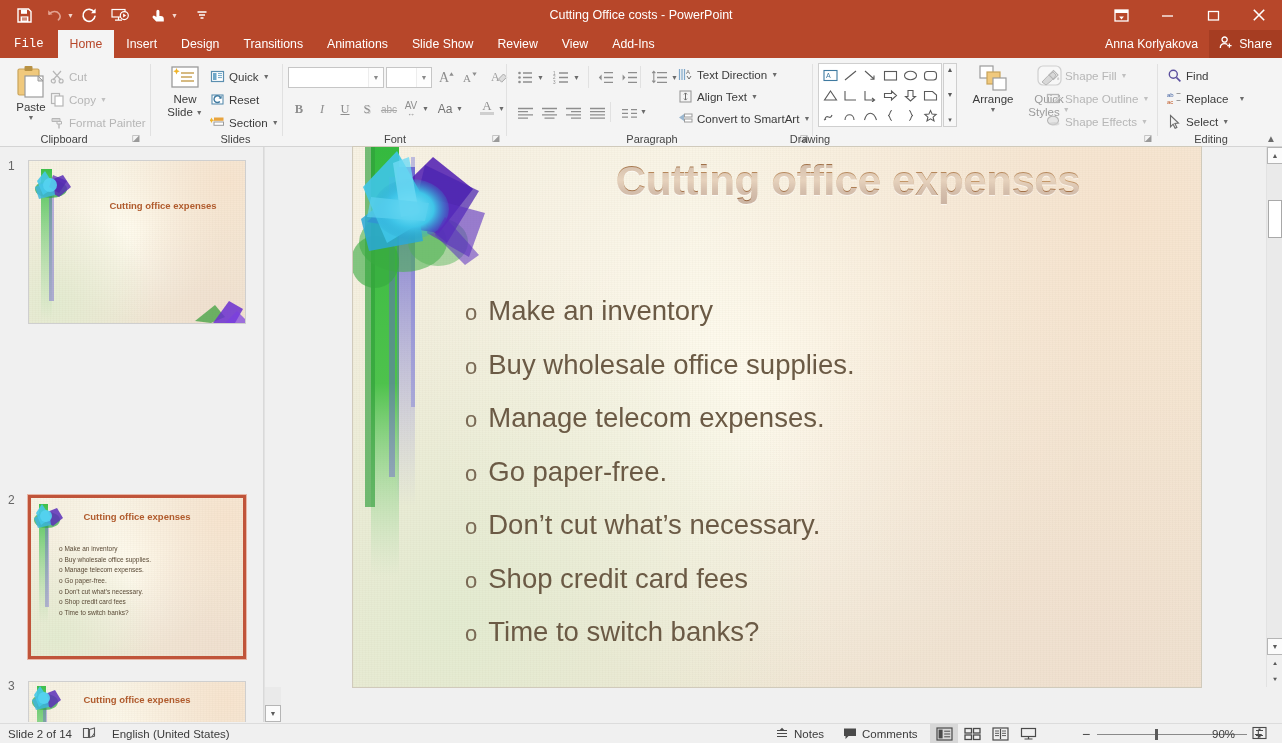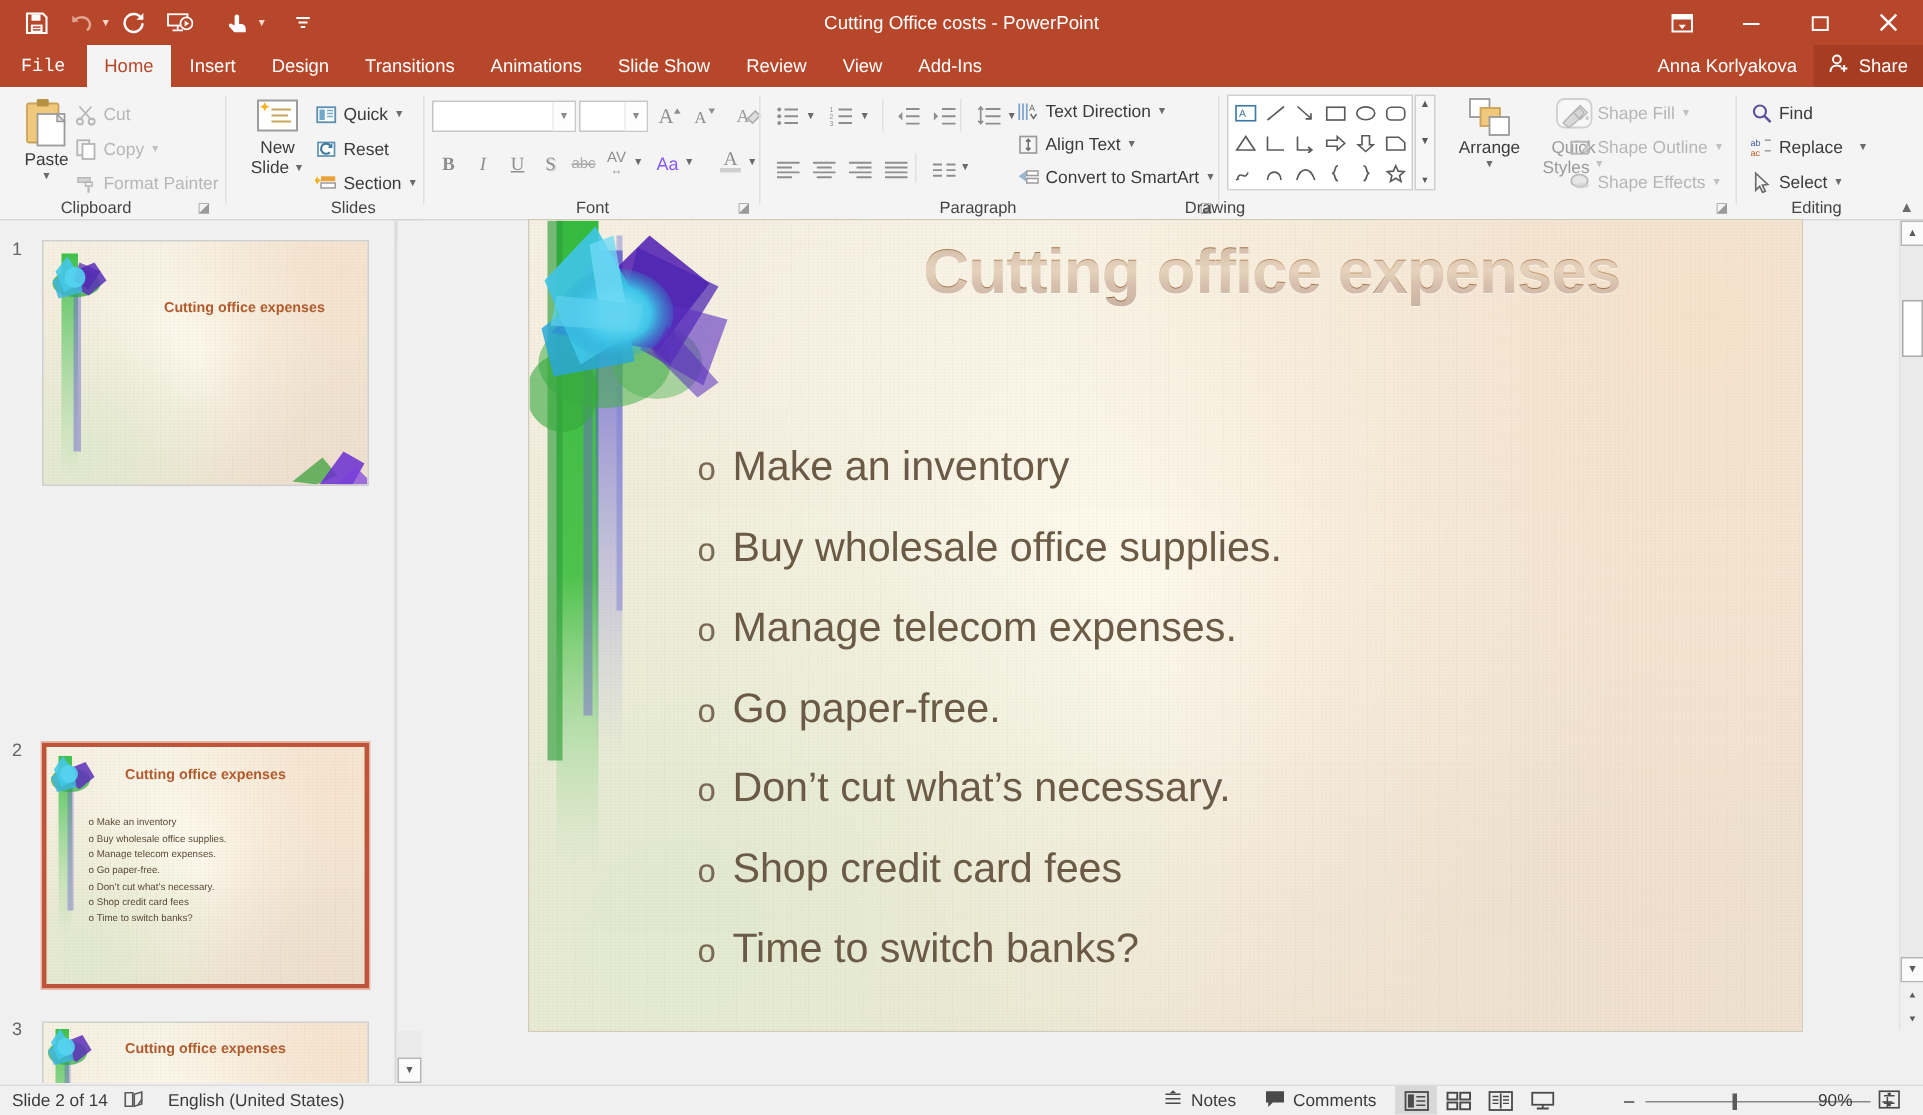--- a/index.html
+++ b/index.html
@@ -475,21 +475,21 @@
       <div class="fmtbtn" style="left:2px; top:40px; font-weight:bold; color:#8e8e8e; font-family:'Liberation Serif',serif">B</div>
       <div class="fmtbtn" style="left:25px; top:40px; font-style:italic; color:#8e8e8e; font-family:'Liberation Serif',serif">I</div>
       <div class="fmtbtn" style="left:48px; top:40px; text-decoration:underline; color:#8e8e8e; font-family:'Liberation Serif',serif">U</div>
       <div class="fmtbtn" style="left:70px; top:40px; color:#8e8e8e; font-family:'Liberation Serif',serif; text-shadow:1px 1px 0 #ccc">S</div>
       <div class="fmtbtn" style="left:92px; top:40px; color:#a9a9a9; font-size:10px; text-decoration:line-through">abc</div>
       <div class="fmtbtn" style="left:114px; top:40px; color:#8e8e8e; font-size:10px; flex-direction:column">
         <span style="line-height:9px">AV</span>
         <span style="font-size:8px;line-height:7px">↔</span>
       </div>
       <span class="caret" style="position:absolute;left:136px;top:47px">▼</span>
-      <div class="fmtbtn" style="left:148px; top:40px; color:#8b5cf6; font-size:12px">Aa</div>
+      <div class="fmtbtn" style="left:148px; top:40px; color:#737373; font-size:12px">Aa</div>
       <span class="caret" style="position:absolute;left:170px;top:47px">▼</span>
       <div class="fmtbtn" style="left:190px; top:38px; flex-direction:column">
         <span style="color:#8e8e8e;font-size:13px;font-family:'Liberation Serif',serif;line-height:13px">A</span>
         <span style="width:14px;height:3px;background:#cfcfcf"></span>
       </div>
       <span class="caret" style="position:absolute;left:212px;top:47px">▼</span>
 
       <div class="glabel">Font</div>
       <div class="dlg" style="right:2px">◪</div>
     </div>

